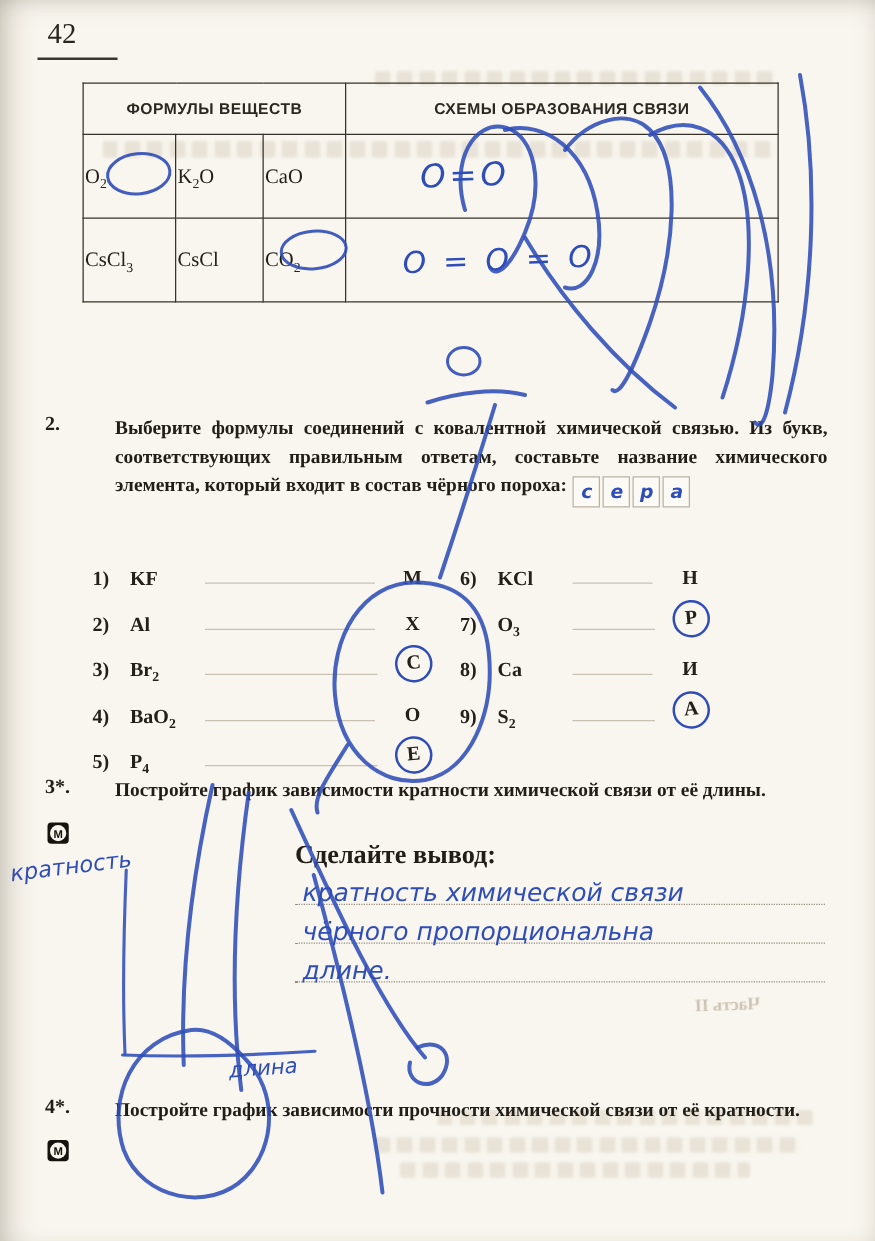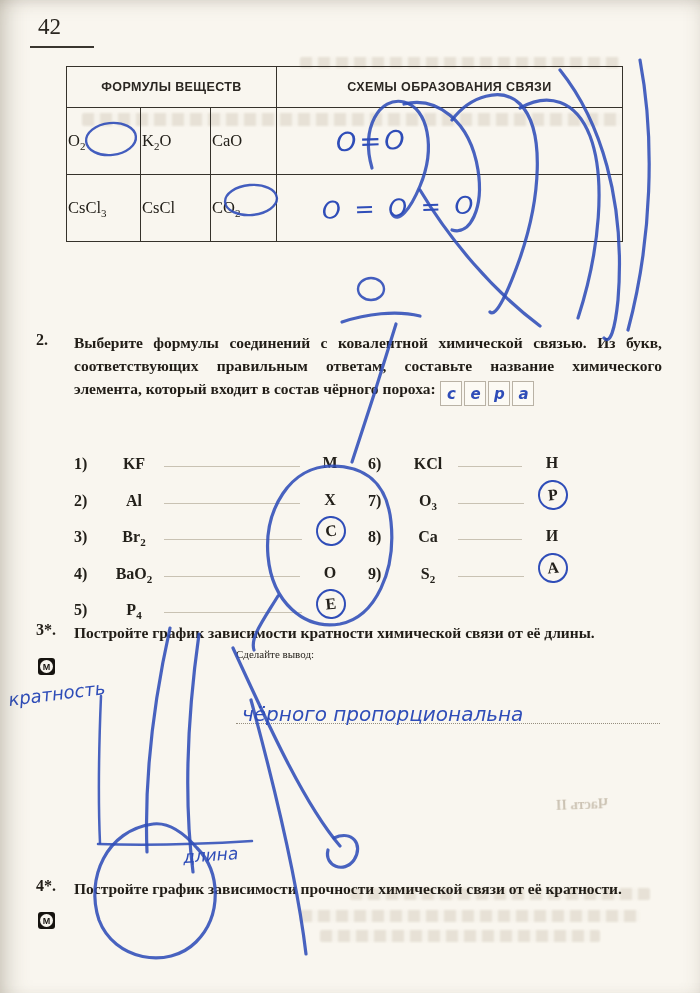--- a/index.html
+++ b/index.html
@@ -29,38 +29,38 @@
   .tbl td.scheme{text-align:left;}
   .tbl sub{font-size:11px;line-height:0;}
   .hw{font-family:"DejaVu Sans",sans-serif;font-style:italic;color:#2f4db8;}
   .scheme-hw{display:inline-block;font-size:26px;letter-spacing:3px;transform:rotate(-2deg);}
   tr.r0 .scheme-hw{margin-left:58px;}
   tr.r1 .scheme-hw{margin-left:44px;font-size:24px;}
 
   
   .task{position:absolute;width:626px;}
   .tnum{position:absolute;left:0;top:0;font-weight:bold;font-size:16px;}
-  .ttext{margin-left:38px;font-weight:bold;font-size:15.5px;line-height:23px;text-align:justify;}
+  .ttext{margin-left:56px;font-weight:bold;font-size:15.5px;line-height:23px;text-align:justify;}
   .t2{left:36px;top:331px;}
   .t3{left:36px;top:621px;}
   .t4{left:36px;top:877px;}
 
   .lbox{
     display:inline-block;width:20px;height:23px;border:1px solid #b9b2a5;background:#fcfaf4;
     margin:0 1px;vertical-align:-5px;text-align:center;line-height:23px;
   }
   .lbox .hw{font-size:15px;font-style:italic;}
 
   
   .list{position:absolute;left:74px;top:437px;display:flex;}
   .colL{width:272px;margin-right:22px;}
   .colR{width:200px;}
   .li{display:flex;align-items:flex-end;height:36.4px;font-size:16px;font-weight:bold;color:#23201a;}
   .li .num{width:30px;}
-  .li .formula{width:60px;text-align:center;}
+  .li .formula{width:60px;}
   .li sub{font-size:11px;line-height:0;}
   .li .blank{flex:1;border-bottom:1.3px solid #c9c2b3;margin:0 14px 6px 0;height:12px;}
   .li .letter{width:32px;display:flex;justify-content:center;align-items:center;padding-bottom:1px;}
   .letter.circ{
     width:26px;height:25px;border:2.2px solid #2f4db8;border-radius:50%;
     transform:rotate(-5deg);margin-bottom:0;
   }
 
   
   .mbadge{position:absolute;width:17px;height:17px;background:#16130f;border-radius:3px;
@@ -69,21 +69,21 @@
     display:flex;align-items:center;justify-content:center;
     font-family:"Liberation Sans",sans-serif;font-size:9px;font-weight:bold;color:#16130f;}
   .badge3{left:38px;top:658px;}
   .badge4{left:38px;top:912px;}
 
   
   .ylab{position:absolute;left:8px;top:683px;font-size:18px;transform:rotate(-7deg);}
   .xlab{position:absolute;left:183px;top:845px;font-size:17px;transform:rotate(-4deg);}
 
   
-  .conc-label{position:absolute;left:236px;top:648px;font-weight:normal;font-size:11px;}
+  .conc-label{position:absolute;left:236px;top:671px;font-weight:bold;font-size:21px;}
   .conc{position:absolute;left:236px;top:693px;width:424px;}
   .cline{position:relative;height:30px;border-bottom:1.6px dotted #968e7f;}
   .cline .hwline{position:absolute;left:6px;bottom:-3px;font-size:20px;white-space:nowrap;}
 
   
   .ghost{
     position:absolute;border-radius:2px;filter:blur(1.2px);pointer-events:none;
     background:repeating-linear-gradient(90deg,rgba(140,120,90,.16) 0 12px,rgba(140,120,90,.02) 12px 18px);
   }
   .ghost-text{
@@ -215,21 +215,27 @@
   <div class="mbadge badge3">
       <span class="c">М</span>
     </div>
 
   <div class="hw ylab">кратность</div>
   <div class="hw xlab">длина</div>
 
   <div class="conc-label">Сделайте вывод:</div>
   <div class="conc">
     <div class="cline">
+        <span class="hw hwline">кратность химической связи</span>
+      </div>
+    <div class="cline">
         <span class="hw hwline">чёрного пропорциональна</span>
+      </div>
+    <div class="cline">
+        <span class="hw hwline">длине.</span>
       </div>
   </div>
 
   <div class="task t4">
     <span class="tnum">4*.</span>
     <div class="ttext">Постройте график зависимости прочности химической связи от её кратности.</div>
   </div>
   <div class="mbadge badge4">
       <span class="c">М</span>
     </div>

